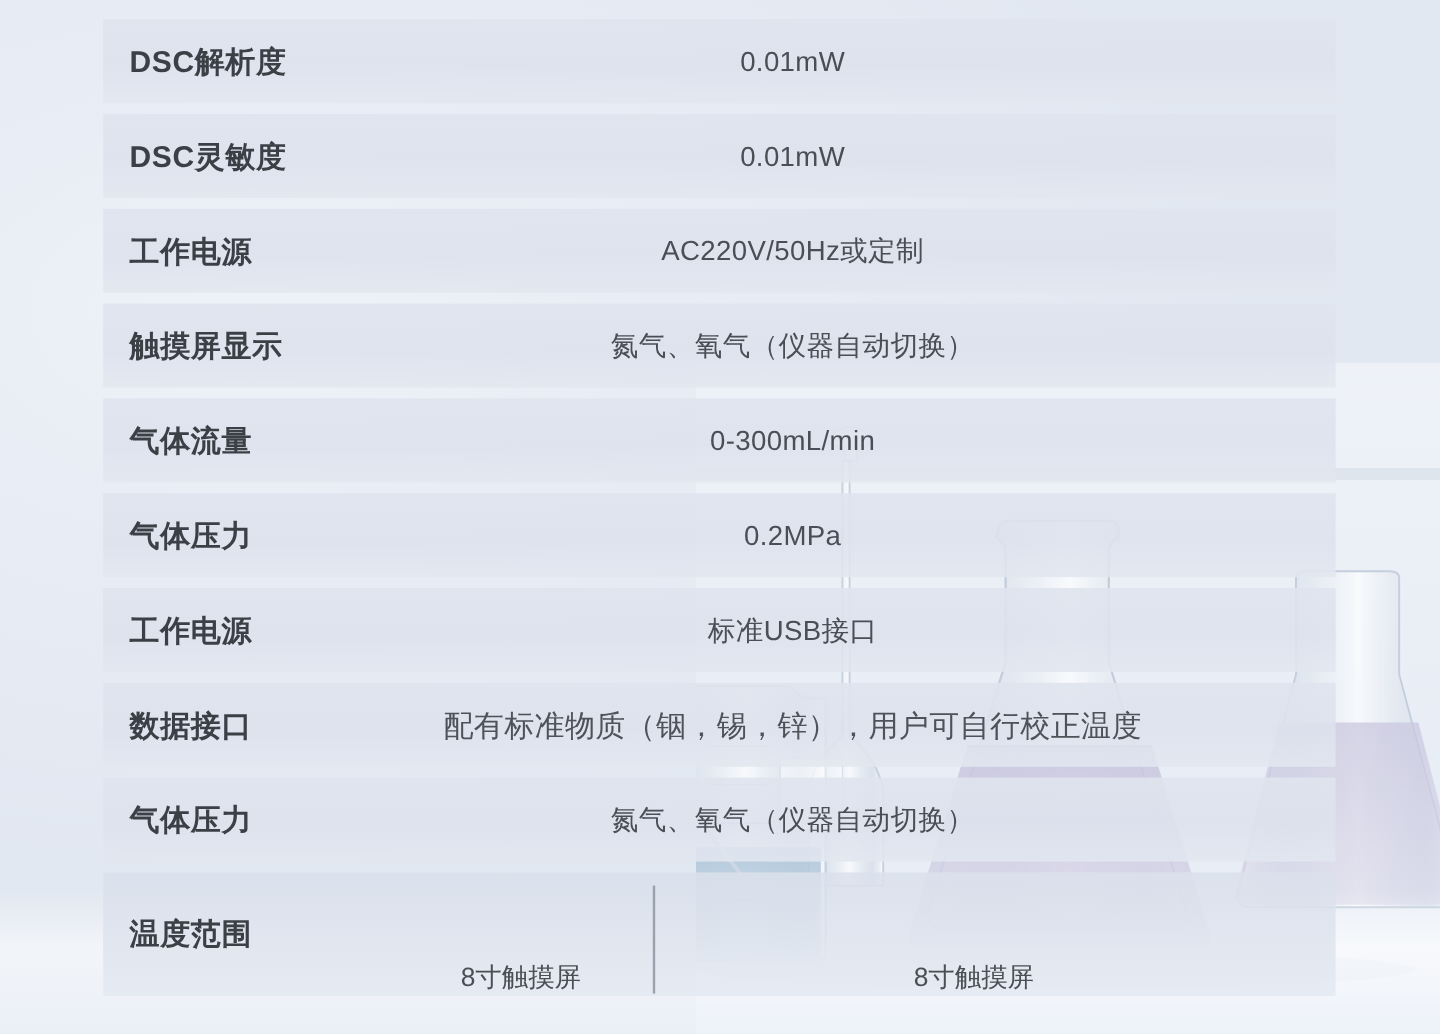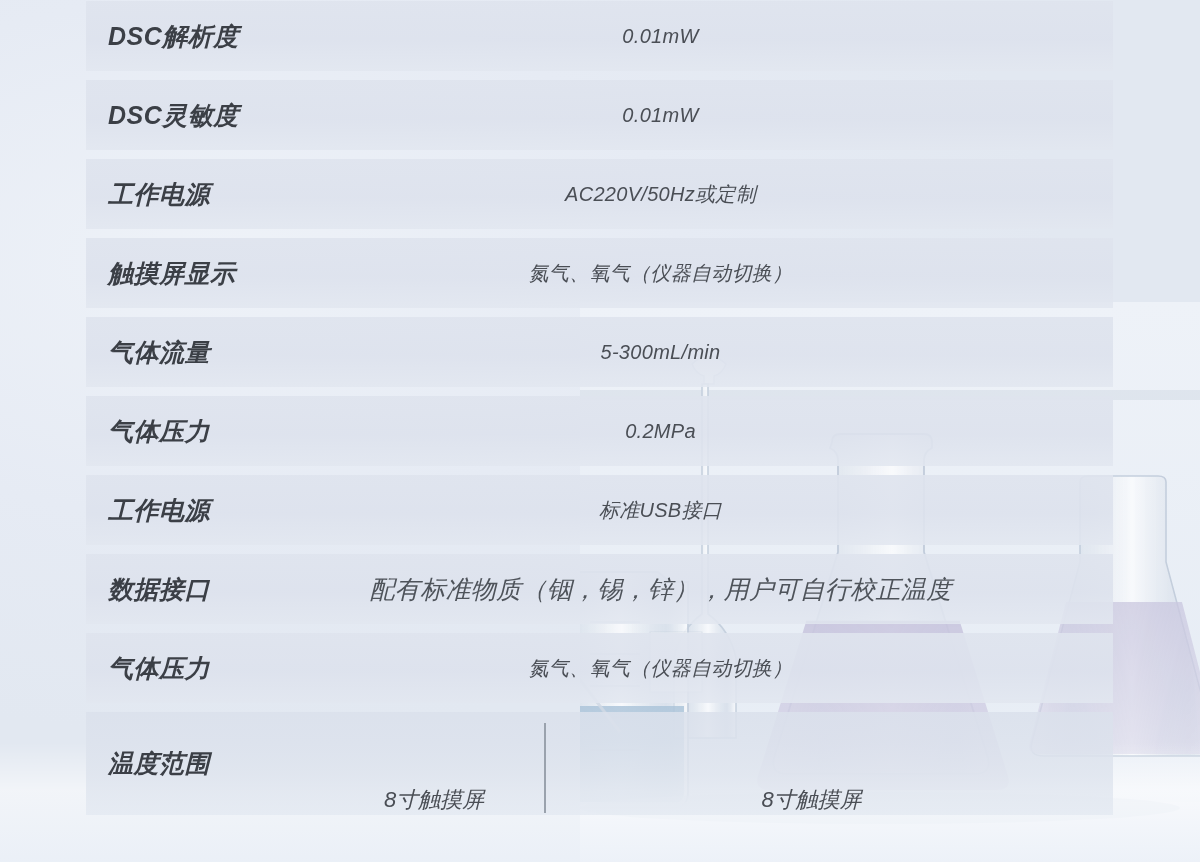--- a/index.html
+++ b/index.html
@@ -39,23 +39,22 @@
     left: 0; right: 0;
     bottom: 0;
     height: 120px;
     background: linear-gradient(180deg, rgba(255,255,255,0) 0%, rgba(255,255,255,0.55) 40%, rgba(236,241,248,0.85) 100%);
   }
 
   
   .spec-table {
     position: absolute;
     left: 86px;
-    top: 1px;
+    top: 16px;
     width: 1027px;
-    font-style: italic;
   }
   .spec-row {
     position: relative;
     height: 70px;
     margin-bottom: 9px;
     background: linear-gradient(180deg, rgba(223,228,238,0.92) 0%, rgba(221,226,237,0.90) 55%, rgba(226,231,240,0.88) 100%);
     display: flex;
     align-items: center;
   }
   .spec-row.row-last {
@@ -71,21 +70,21 @@
     box-sizing: border-box;
     font-size: 25px;
     font-weight: bold;
     color: #3b3f46;
     letter-spacing: 0.5px;
     white-space: nowrap;
   }
   .spec-value {
     flex: 1 1 auto;
     text-align: center;
-    font-size: 20px;
+    font-size: 23px;
     font-weight: normal;
     color: #4a4e55;
     letter-spacing: 0.3px;
     padding-right: 110px;
     box-sizing: border-box;
     white-space: nowrap;
   }
   .spec-value.small {
     font-size: 25px;
     color: #4e535a;
@@ -207,21 +206,21 @@
     <div class="spec-value">AC220V/50Hz或定制</div>
   </div>
 
   <div class="spec-row">
     <div class="spec-label">触摸屏显示</div>
     <div class="spec-value">氮气、氧气（仪器自动切换）</div>
   </div>
 
   <div class="spec-row">
     <div class="spec-label">气体流量</div>
-    <div class="spec-value">5-300mL/min</div>
+    <div class="spec-value">0-300mL/min</div>
   </div>
 
   <div class="spec-row">
     <div class="spec-label">气体压力</div>
     <div class="spec-value">0.2MPa</div>
   </div>
 
   <div class="spec-row">
     <div class="spec-label">工作电源</div>
     <div class="spec-value">标准USB接口</div>

